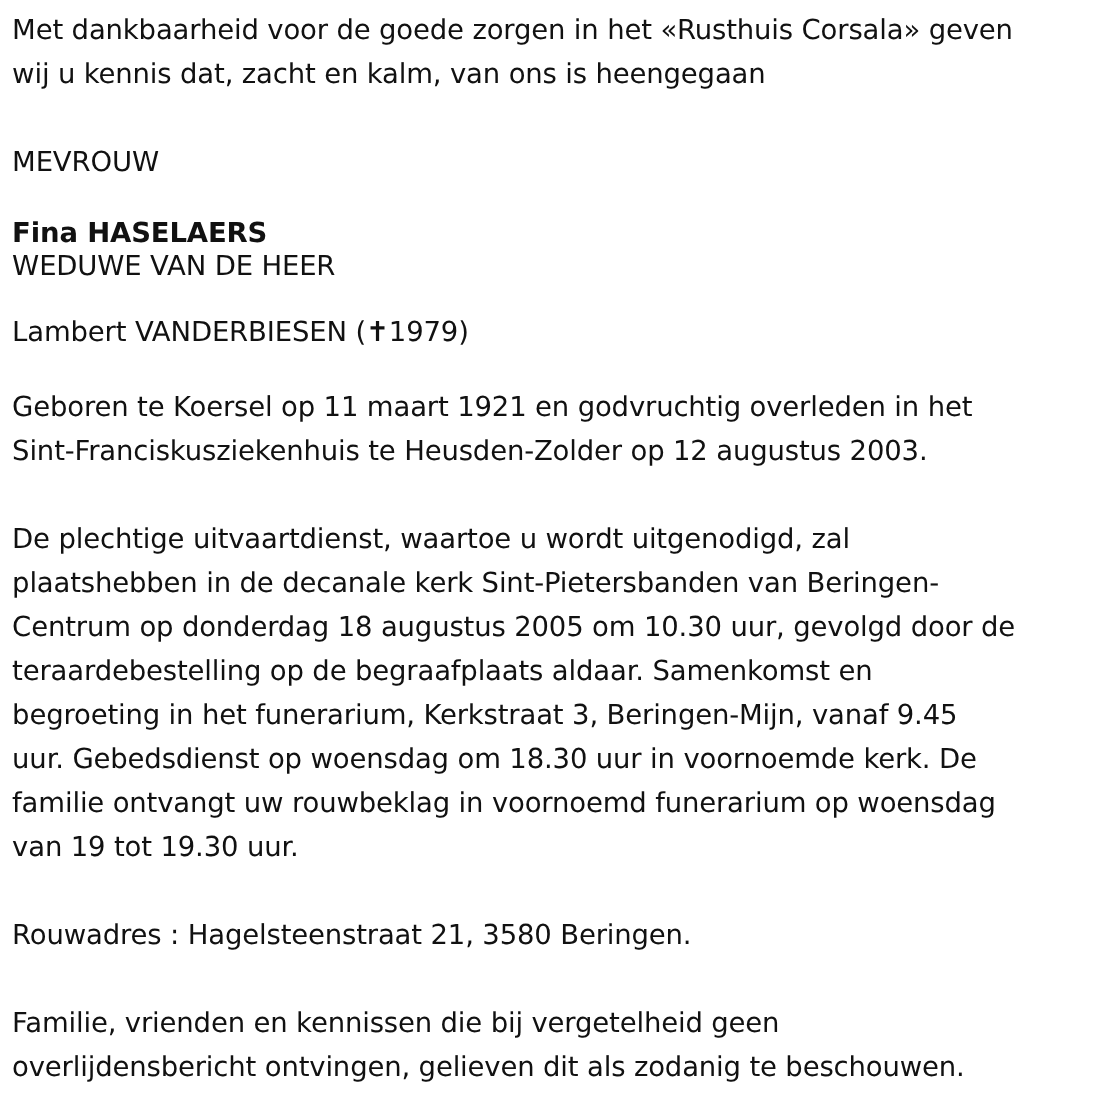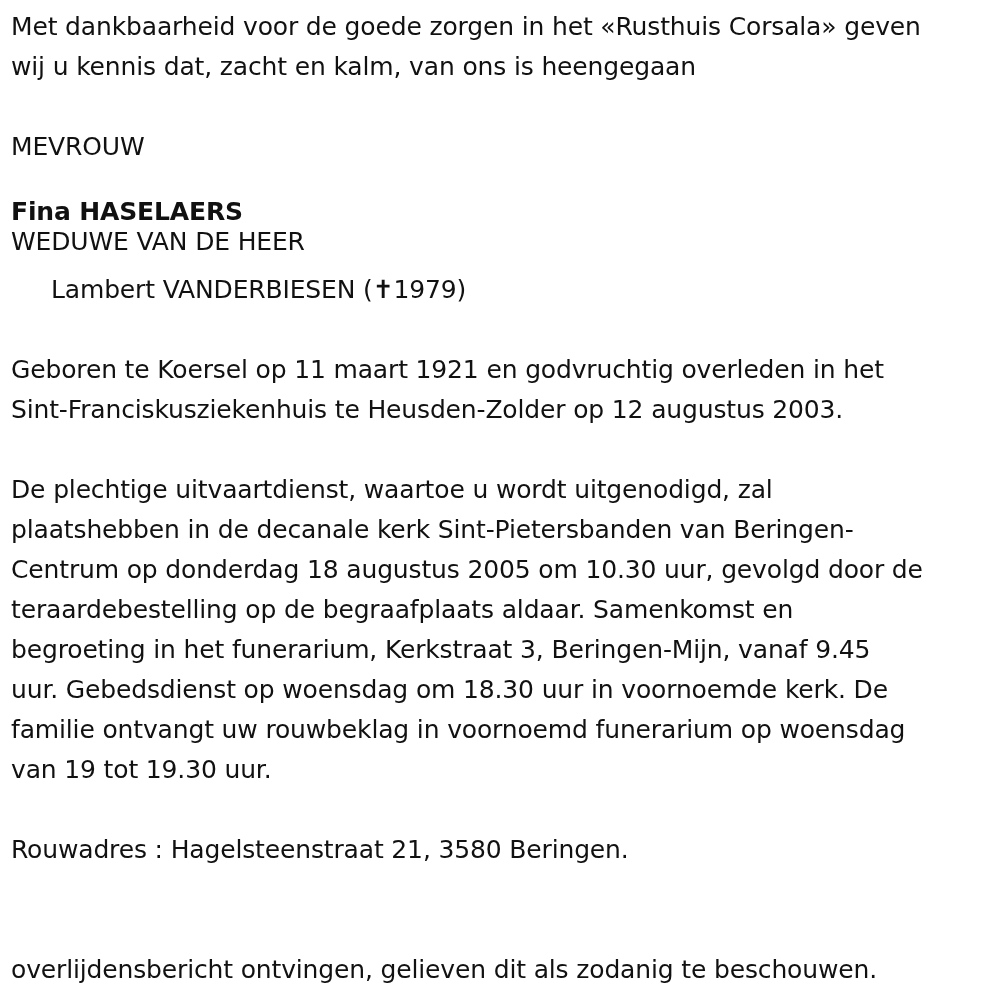--- a/index.html
+++ b/index.html
@@ -35,31 +35,32 @@
 <body>
 
 <div class="page">
 
   <div class="line" style="top:7px;">Met dankbaarheid voor de goede zorgen in het «Rusthuis Corsala» geven</div>
   <div class="line" style="top:47px;">wij u kennis dat, zacht en kalm, van ons is heengegaan</div>
 
   <div class="line" style="top:127px;">MEVROUW</div>
   <div class="line bold" style="top:174px;margin-top:18px;">Fina HASELAERS</div>
   <div class="line" style="top:222px;">WEDUWE VAN DE HEER</div>
-  <div class="line" style="top:270px;margin-left:40px;">Lambert VANDERBIESEN (✝1979)</div>
+  <div class="line" style="top:282px;">Lambert VANDERBIESEN (✝1979)</div>
 
   <div class="line" style="top:350px;">Geboren te Koersel op 11 maart 1921 en godvruchtig overleden in het</div>
   <div class="line" style="top:390px;">Sint-Franciskusziekenhuis te Heusden-Zolder op 12 augustus 2003.</div>
 
   <div class="line" style="top:510px;">plaatshebben in de decanale kerk Sint-Pietersbanden van Beringen-</div>
   <div class="line" style="top:470px;">De plechtige uitvaartdienst, waartoe u wordt uitgenodigd, zal</div>
   <div class="line" style="top:550px;">Centrum op donderdag 18 augustus 2005 om 10.30 uur, gevolgd door de</div>
   <div class="line" style="top:590px;text-align:center;">teraardebestelling op de begraafplaats aldaar. Samenkomst en</div>
   <div class="line" style="top:630px;">begroeting in het funerarium, Kerkstraat 3, Beringen-Mijn, vanaf 9.45</div>
   <div class="line" style="top:670px;">uur. Gebedsdienst op woensdag om 18.30 uur in voornoemde kerk. De</div>
   <div class="line" style="top:710px;">familie ontvangt uw rouwbeklag in voornoemd funerarium op woensdag</div>
   <div class="line" style="top:750px;">van 19 tot 19.30 uur.</div>
 
   <div class="line" style="top:830px;">Rouwadres : Hagelsteenstraat 21, 3580 Beringen.</div>
 
+  <div class="line" style="top:910px;">Familie, vrienden en kennissen die bij vergetelheid geen</div>
   <div class="line" style="top:950px;">overlijdensbericht ontvingen, gelieven dit als zodanig te beschouwen.</div>
 
 </div>
 
 </body></html>

